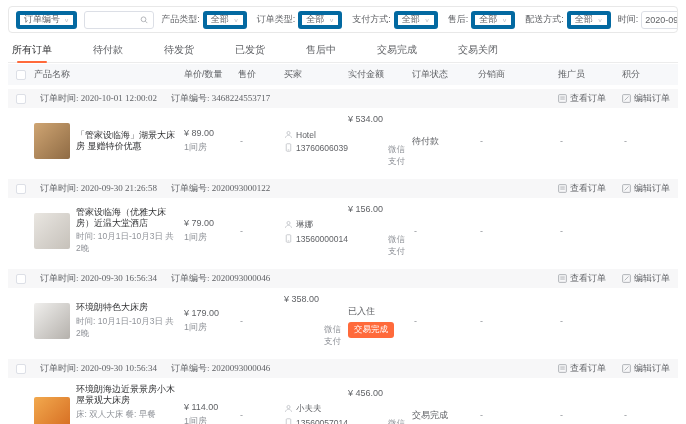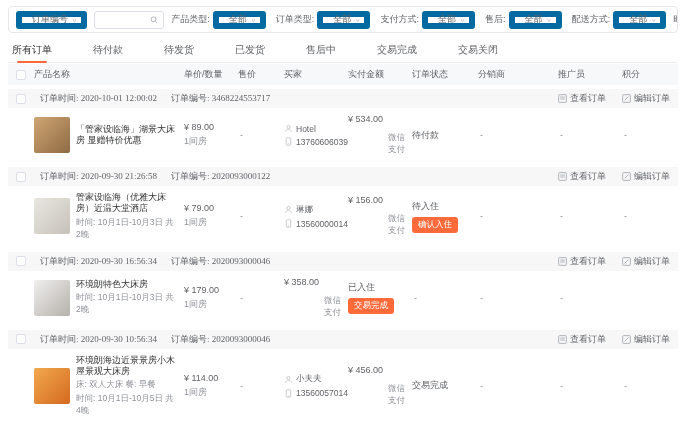--- a/index.html
+++ b/index.html
@@ -11,21 +11,21 @@
   }
   .page{margin:0 8px;border-bottom:1px solid #ededed;}
   
   .filter-bar{
     margin-top:6px;border:1px solid #e8e8e8;border-radius:4px;height:27px;
     display:flex;align-items:center;padding:0 7px;gap:7px;font-size:9px;color:#606266;
     overflow:hidden;white-space:nowrap;
   }
   .select{
     display:inline-flex;align-items:center;justify-content:space-between;
-    border:6px solid #0369a1;border-radius:3px;height:18px;padding:0 4px 0 10px;
+    border:4px solid #0369a1;border-radius:3px;height:18px;padding:0 4px 0 4px;
     min-width:44px;background:#fff;color:#606266;cursor:pointer;flex:none;text-align:center;
   }
   .sel-arrow{color:#c0c4cc;font-size:7px;margin-left:4px;transform:scaleY(.75);}
   .search-box{
     display:flex;align-items:center;border:1px solid #dcdfe6;border-radius:3px;
     height:18px;width:70px;padding:0 5px;flex:none;background:#fff;
   }
   .search-box input{border:none;outline:none;width:100%;font-size:9px;font-family:inherit;background:transparent;}
   .f-item{display:flex;align-items:center;flex:none;}
   .f-label{margin-right:3px;color:#606266;}
@@ -57,21 +57,21 @@
   .order-row{padding:6px 0 7px;font-size:9px;align-items:center;}
   .c-product{display:flex;gap:6px;align-items:center;padding-right:6px;}
   .thumb{width:36px;height:36px;border-radius:2px;flex:none;background:#ddd;}
   .p-title{color:#303133;font-size:9px;line-height:1.25;}
   .p-spec{color:#909399;font-size:8.5px;margin-top:2px;}
   .p-time{color:#909399;font-size:8.5px;margin-top:2px;}
   .val{color:#606266;}
   .qty{color:#909399;margin-top:3px;}
   .b-line{display:flex;align-items:center;gap:3px;color:#606266;font-size:8.5px;white-space:nowrap;}
   .b-line + .b-line{margin-top:3px;}
-  .pm{color:#909399;font-size:8.5px;margin-top:8px;padding-left:40px;}
+  .pm{color:#909399;font-size:8.5px;margin-top:20px;padding-left:40px;}
   .status-btn{margin-top:4px;background:var(--accent);color:#fff;border:none;border-radius:3px;
     font-size:8.5px;padding:2px 6px;cursor:pointer;font-family:inherit;display:inline-block;}
   .dash{color:#909399;padding-left:2px;}
 </style>
 </head>
 <body>
 
 <div class="page">
 
   <div class="filter-bar">
@@ -298,24 +298,20 @@
                 <rect x="3" y="1" width="6" height="10" rx="1.2" fill="none" stroke="#b9bcc1" stroke-width="1"></rect>
                 <line x1="5" y1="9.2" x2="7" y2="9.2" stroke="#b9bcc1" stroke-width="1"></line>
               </svg>
               <span>13560000014</span>
             </div>
       </div>
       <div class="cell">
         <div class="val">¥ 156.00</div>
         <div class="pm">微信支付</div>
       </div>
-      <div class="cell">
-        <div class="val">待入住</div>
-        <button class="status-btn">确认入住</button>
-      </div>
       <div class="cell dash">-</div>
       <div class="cell dash">-</div>
       <div class="cell dash">-</div>
     </div>
   </div>
 
   <div class="order-group">
     <div class="order-meta">
       <span class="cb"></span>
       <span class="meta-pair"><span class="m-label">订单时间:</span> <span>2020-09-30 16:56:34</span></span>

